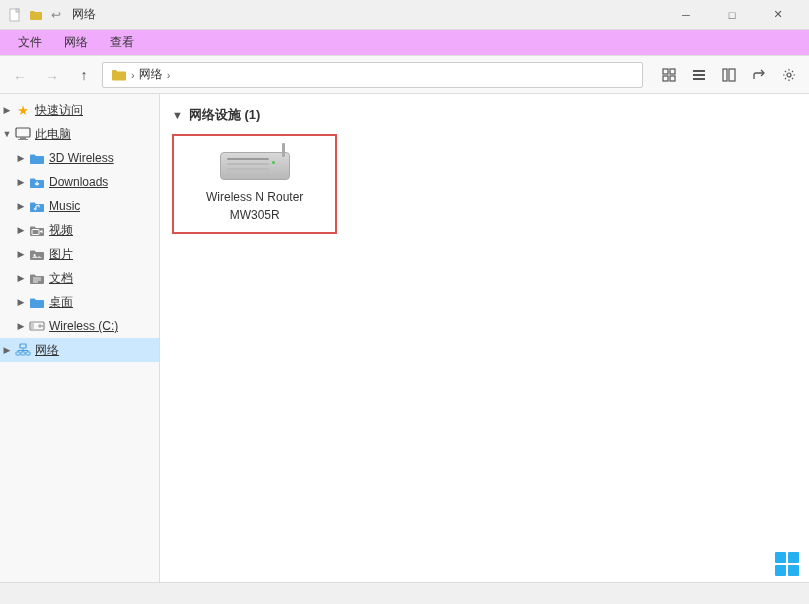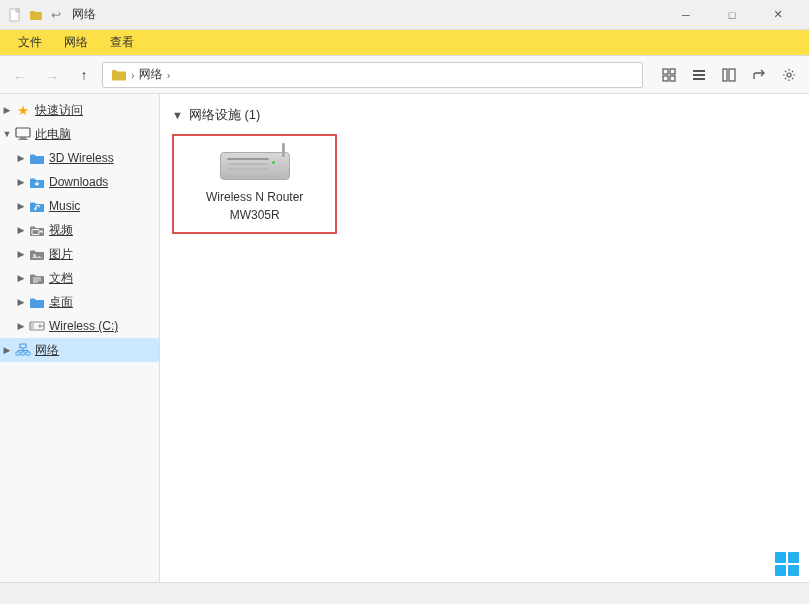--- a/index.html
+++ b/index.html
@@ -52,21 +52,21 @@
       align-items: center;
       justify-content: center;
       font-size: 11px;
       cursor: pointer;
       color: #555;
     }
 
     
     .menu-bar {
       height: 26px;
-      background: #fde047;
+      background: #f0abfc;
       display: flex;
       align-items: center;
       padding: 0 8px;
       gap: 2px;
       border-bottom: 1px solid #ddd;
     }
     .menu-item {
       padding: 2px 10px;
       font-size: 12px;
       color: #333;
@@ -206,21 +206,21 @@
       margin-bottom: 10px;
     }
     .section-toggle {
       font-size: 11px;
       color: #555;
       cursor: pointer;
     }
     .section-title {
       font-size: 13px;
       color: #333;
-      font-weight: normal;
+      font-weight: bold;
     }
 
     
     .device-box {
       border: 2px solid #d9534f;
       display: inline-block;
       padding: 10px 32px;
       min-width: 160px;
     }
     .device-item {

